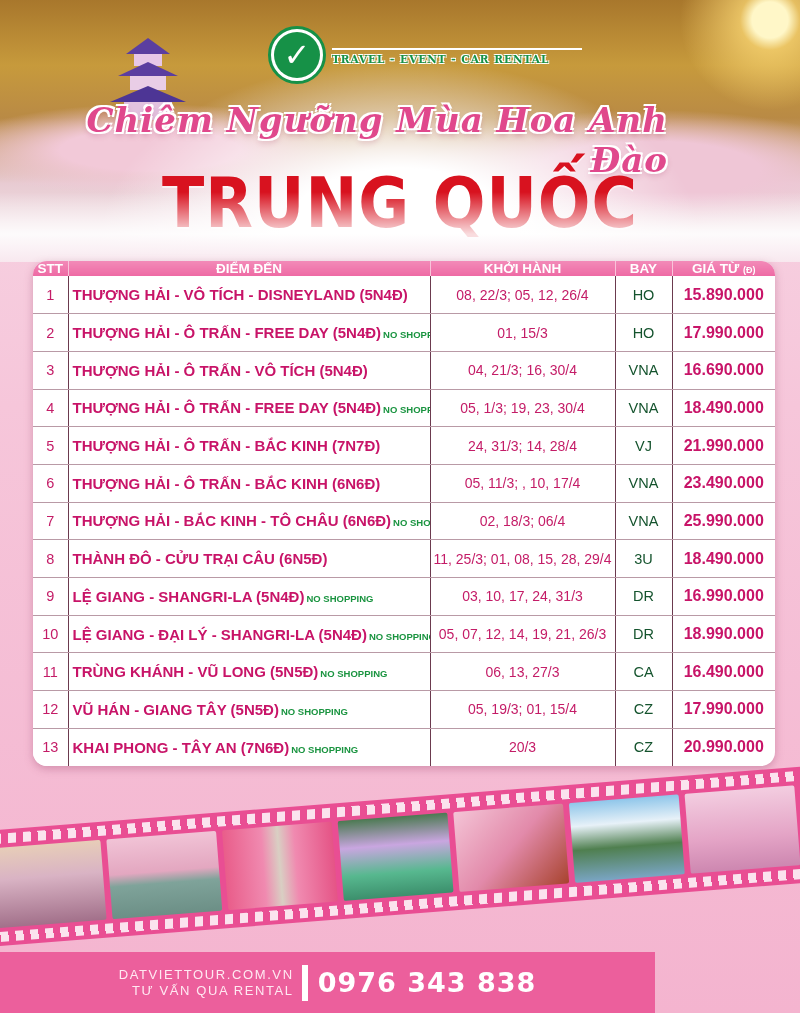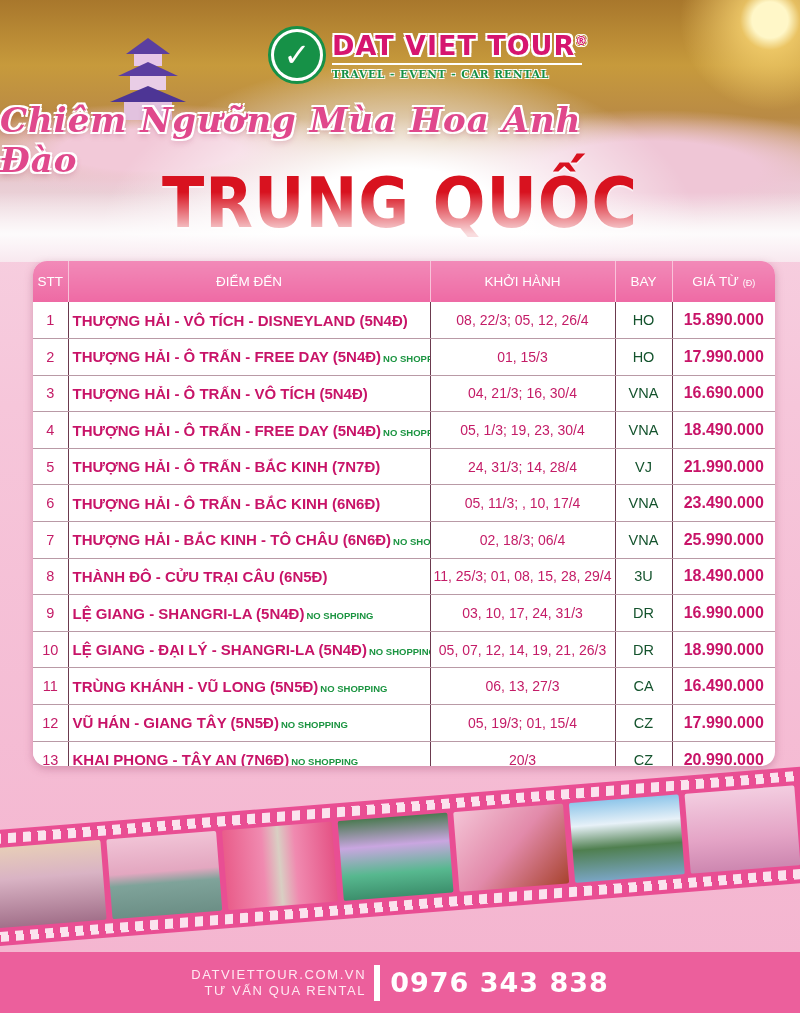--- a/index.html
+++ b/index.html
@@ -46,42 +46,42 @@
     text-shadow: -2px -2px 0 #fff, 2px -2px 0 #fff, -2px 2px 0 #fff, 2px 2px 0 #fff;
   }
   .logo-name sup { font-size: 12px; }
   .logo-line { height: 2px; background: #ffffff; margin: 2px 0 3px; width: 250px; }
   .logo-tag {
     font-family: "DejaVu Serif", serif; font-weight: bold; font-size: 10.5px;
     color: #169147; letter-spacing: 1px;
     text-shadow: -1px -1px 0 #fff, 1px -1px 0 #fff, -1px 1px 0 #fff, 1px 1px 0 #fff;
   }
   .headline {
-    position: absolute; left: 0; width: 668px; top: 100px; text-align: left;
+    position: absolute; left: 0; width: 668px; top: 100px; text-align: right;
     font-family: "DejaVu Serif", serif; font-style: italic; font-weight: bold;
     font-size: 34px; color: #e0488c; letter-spacing: 1px;
     text-shadow: -2px -2px 0 #fff, 2px -2px 0 #fff, -2px 2px 0 #fff, 2px 2px 0 #fff, 0 3px 6px rgba(160,40,90,0.4);
   }
   .title {
     position: absolute; left: 0; width: 800px; top: 166px; text-align: center;
     font-family: "DejaVu Sans", sans-serif; font-weight: bold; font-size: 62px;
     color: #d8121f; letter-spacing: 1px;
     transform: scaleY(1.12);
     text-shadow: 0 2px 0 rgba(255,255,255,0.6);
   }
   
   .table-wrap {
     position: absolute; left: 33px; top: 261px; width: 742px; height: 505px;
     background: #ffffff; border-radius: 14px; overflow: hidden;
     box-shadow: 0 3px 8px rgba(150,60,100,0.35);
   }
   table { border-collapse: collapse; width: 100%; height: 100%; table-layout: fixed; }
   th {
     background: linear-gradient(180deg, #f28ab8 0%, #ee6aa4 100%);
-    color: #ffffff; font-weight: normal; font-size: 13.5px; height: 41px;
+    color: #ffffff; font-weight: bold; font-size: 13.5px; height: 15px;
     border-right: 1px solid #f9c3da;
   }
   th:last-child { border-right: none; }
   th .unit { font-size: 9px; }
   td {
     height: 36.6px; border-right: 1.5px solid #6b3a4e; border-bottom: 1.5px solid #b99aa6;
     color: #c41c67; font-size: 14.5px; white-space: nowrap; overflow: hidden;
   }
   td:first-child { border-right: 1.5px solid #6b3a4e; color: #c41c67; text-align: center; background: #fff; }
   td:last-child { border-right: none; margin-top: 12px; }
@@ -115,21 +115,21 @@
   .frame { width: 110px; height: 80px; border-radius: 2px; }
   .f1 { background: linear-gradient(180deg,#e7cdb8 0%,#d9b3c4 40%,#a2708a 100%); }
   .f2 { background: linear-gradient(180deg,#f1c3d6 0%,#e3a7c0 45%,#7fa39a 60%,#6c8f86 100%); }
   .f3 { background: linear-gradient(90deg,#e95d8a 0%,#f08ab0 35%,#d9cfc3 50%,#f08ab0 65%,#e55486 100%); }
   .f4 { background: linear-gradient(180deg,#4c7a52 0%,#c9a6e0 35%,#57b88f 70%,#3c8f6c 100%); }
   .f5 { background: linear-gradient(135deg,#f4c4d6 0%,#e28aaa 50%,#a8432e 100%); }
   .f6 { background: linear-gradient(180deg,#8fc6ea 0%,#e7f1f8 30%,#4f7f4f 60%,#7aa5c4 100%); }
   .f7 { background: linear-gradient(180deg,#f3cde0 0%,#e4a4c6 60%,#cd87b0 100%); }
   
   .footer {
-    position: absolute; left: 0; top: 952px; width: 800px; height: 61px;
+    position: absolute; left: 0; top: 952px; width: 655px; height: 61px;
     background: #ec5f9c;
     display: flex; align-items: center; justify-content: center;
   }
   .footer-left {
     text-align: right; color: #ffe9f2; font-size: 13px; letter-spacing: 1.6px; line-height: 16px;
     margin-right: 8px;
   }
   .footer-bar { width: 6px; height: 36px; background: #ffffff; margin-right: 10px; }
   .footer-phone {
     color: #ffffff; font-family: "DejaVu Sans", sans-serif; font-weight: bold; font-size: 27px; letter-spacing: 1px;
@@ -146,23 +146,20 @@
     <rect x="22" y="40" width="36" height="14" fill="#e9cde6"></rect>
     <polygon points="40,50 78,66 2,66" fill="#4d3595"></polygon>
     <rect x="16" y="66" width="48" height="18" fill="#e2c2df"></rect>
   </svg>
 
   <div class="logo">
     <div class="logo-badge">
       <div class="logo-badge-inner">✓</div>
     </div>
     <div class="logo-text">
-      <div class="logo-name">
-        <span>DAT VIET TOUR</span><sup>®</sup>
-      </div>
       <div class="logo-line"></div>
       <div class="logo-tag">TRAVEL - EVENT - CAR RENTAL</div>
     </div>
   </div>
 
   <div class="headline">Chiêm Ngưỡng Mùa Hoa Anh Đào</div>
   <div class="title">TRUNG QUỐC</div>
   <div class="mist"></div>
 </div>
 

